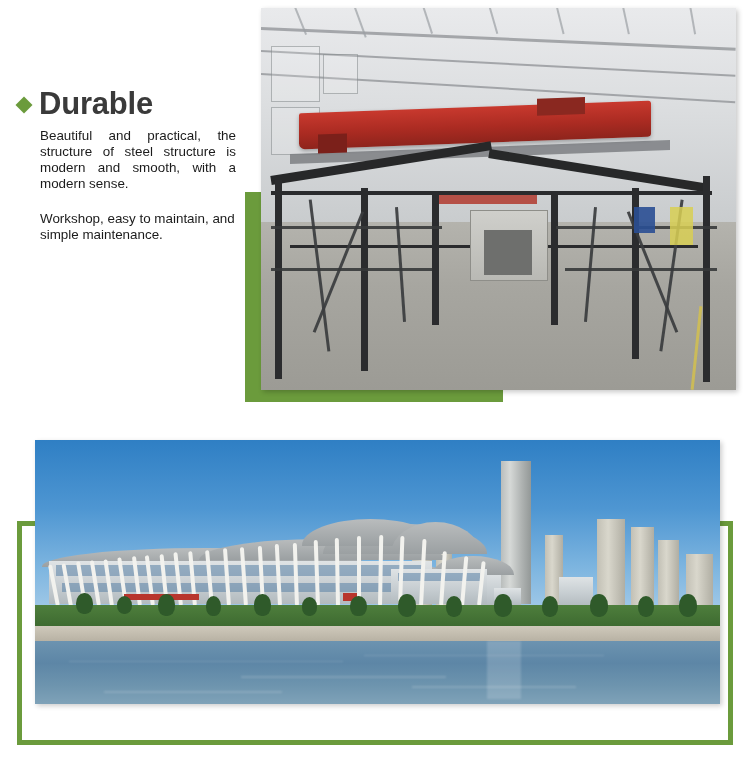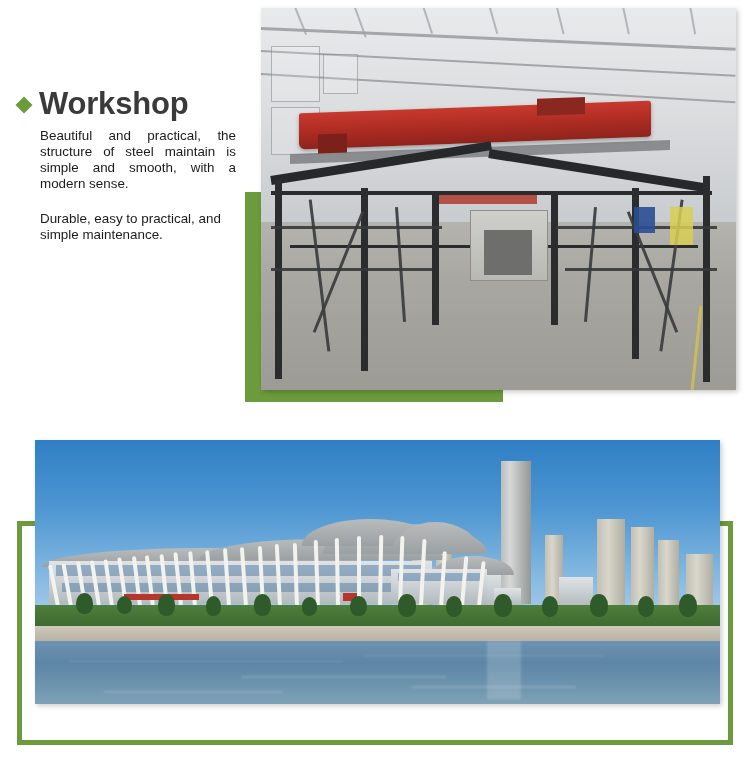--- a/index.html
+++ b/index.html
@@ -287,24 +287,24 @@
 <div id="page">
 
   <div id="top-section">
 
     <div class="accent-l-vert"></div>
     <div class="accent-l-horz"></div>
 
     <div id="workshop-text">
       <div id="workshop-heading-row">
         <span class="diamond-bullet"></span>
-        <span id="workshop-title">Workshop</span>
+        <span id="workshop-title">Durable</span>
       </div>
-      <p class="body-para">Beautiful and practical, the structure of steel maintain is simple and smooth, with a modern sense.</p>
-      <p class="body-para">Durable, easy to practical, and simple maintenance.</p>
+      <p class="body-para">Beautiful and practical, the structure of steel structure is modern and smooth, with a modern sense.</p>
+      <p class="body-para">Workshop, easy to maintain, and simple maintenance.</p>
     </div>
 
     <div id="workshop-photo">
       <div class="ph-img">
         <div class="ws-sky"></div>
         <div class="ws-floor"></div>
 
         <div class="ws-roofbeam" style="left:0;top:5%;width:100%;height:3px;transform:rotate(2.5deg);"></div>
         <div class="ws-roofbeam" style="left:0;top:11%;width:100%;height:2px;transform:rotate(3deg);"></div>
         <div class="ws-roofbeam" style="left:0;top:17%;width:100%;height:2px;transform:rotate(3.4deg);"></div>

